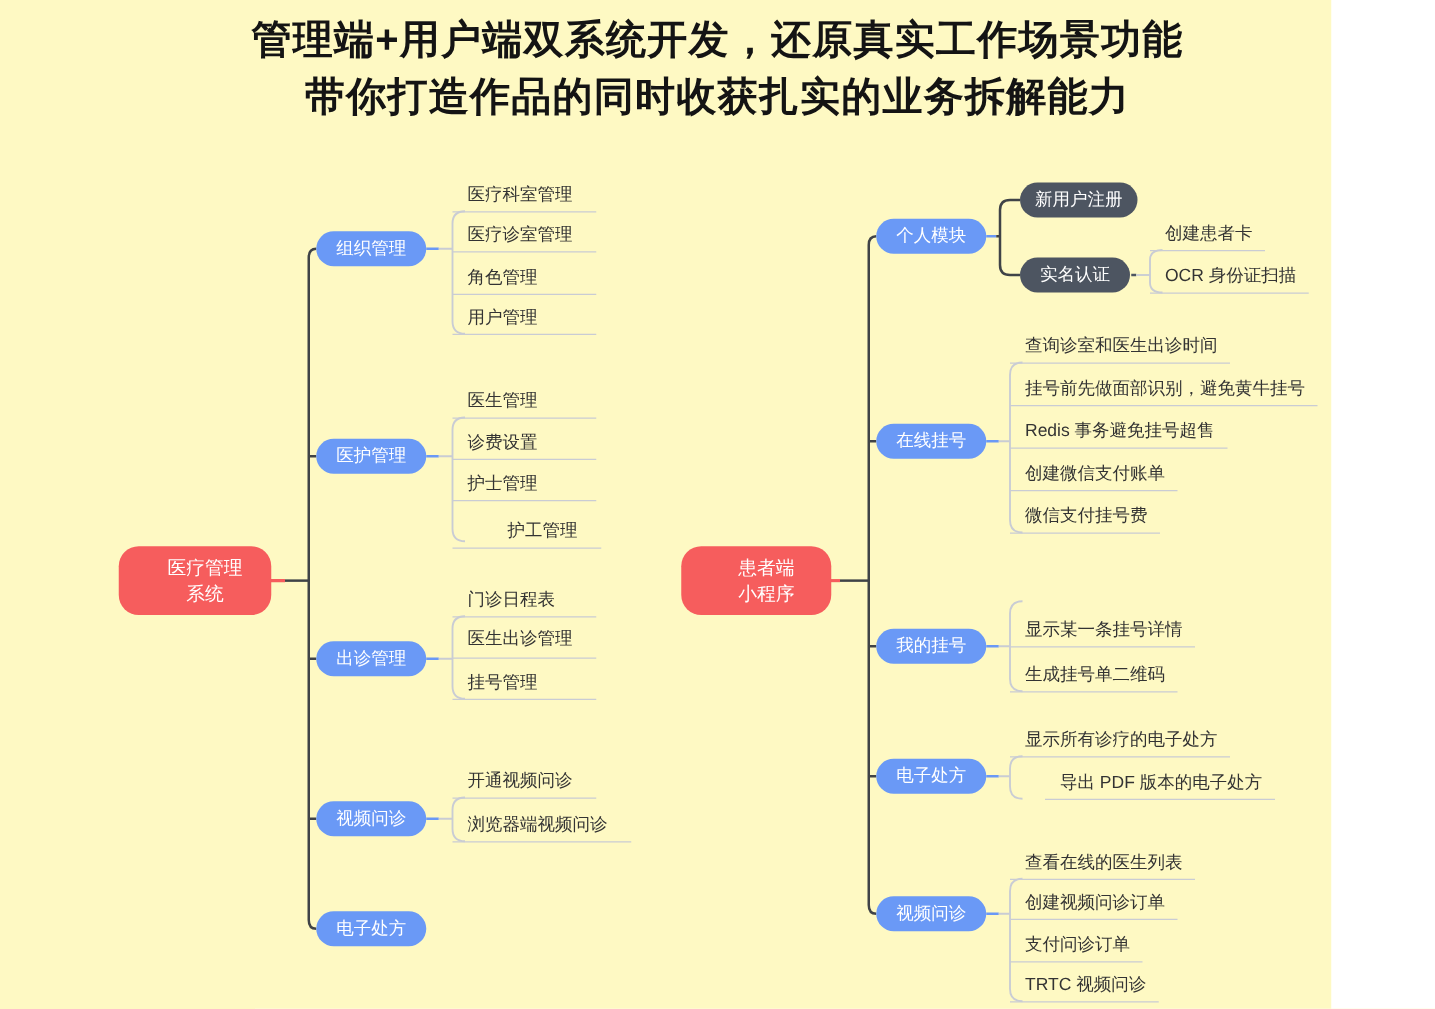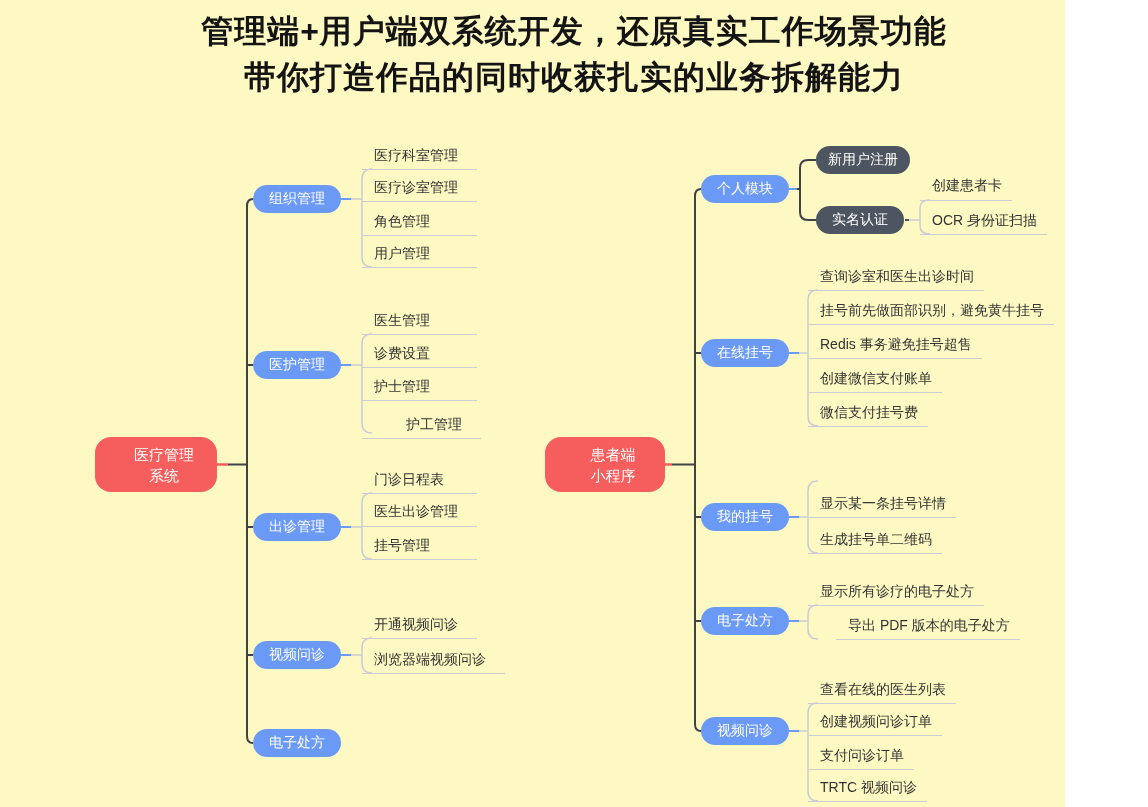--- a/index.html
+++ b/index.html
@@ -94,21 +94,21 @@
 
   <div class="pill blue" style="left:701px;top:175px;">个人模块</div>
   <div class="pill blue" style="left:701px;top:339px;">在线挂号</div>
   <div class="pill blue" style="left:701px;top:503px;">我的挂号</div>
   <div class="pill blue" style="left:701px;top:607px;">电子处方</div>
   <div class="pill blue" style="left:701px;top:717px;">视频问诊</div>
 
   <div class="pill dark" style="left:816px;top:146px;width:94px;">新用户注册</div>
   <div class="pill dark" style="left:816px;top:206px;width:88px;">实名认证</div>
 
-  <div class="leaf" style="left:920px;top:178px;font-family:Liberation Serif, serif;">创建患者卡</div>
+  <div class="leaf" style="left:920px;top:178px;">创建患者卡</div>
   <div class="leaf" style="left:920px;top:212px;">OCR 身份证扫描</div>
 
   <div class="leaf" style="left:808px;top:268px;">查询诊室和医生出诊时间</div>
   <div class="leaf" style="left:808px;top:302px;">挂号前先做面部识别，避免黄牛挂号</div>
   <div class="leaf" style="left:808px;top:336px;">Redis 事务避免挂号超售</div>
   <div class="leaf" style="left:808px;top:370px;">创建微信支付账单</div>
   <div class="leaf" style="left:808px;top:404px;">微信支付挂号费</div>
 
   <div class="leaf" style="left:808px;top:495px;">显示某一条挂号详情</div>
   <div class="leaf" style="left:808px;top:531px;">生成挂号单二维码</div>

